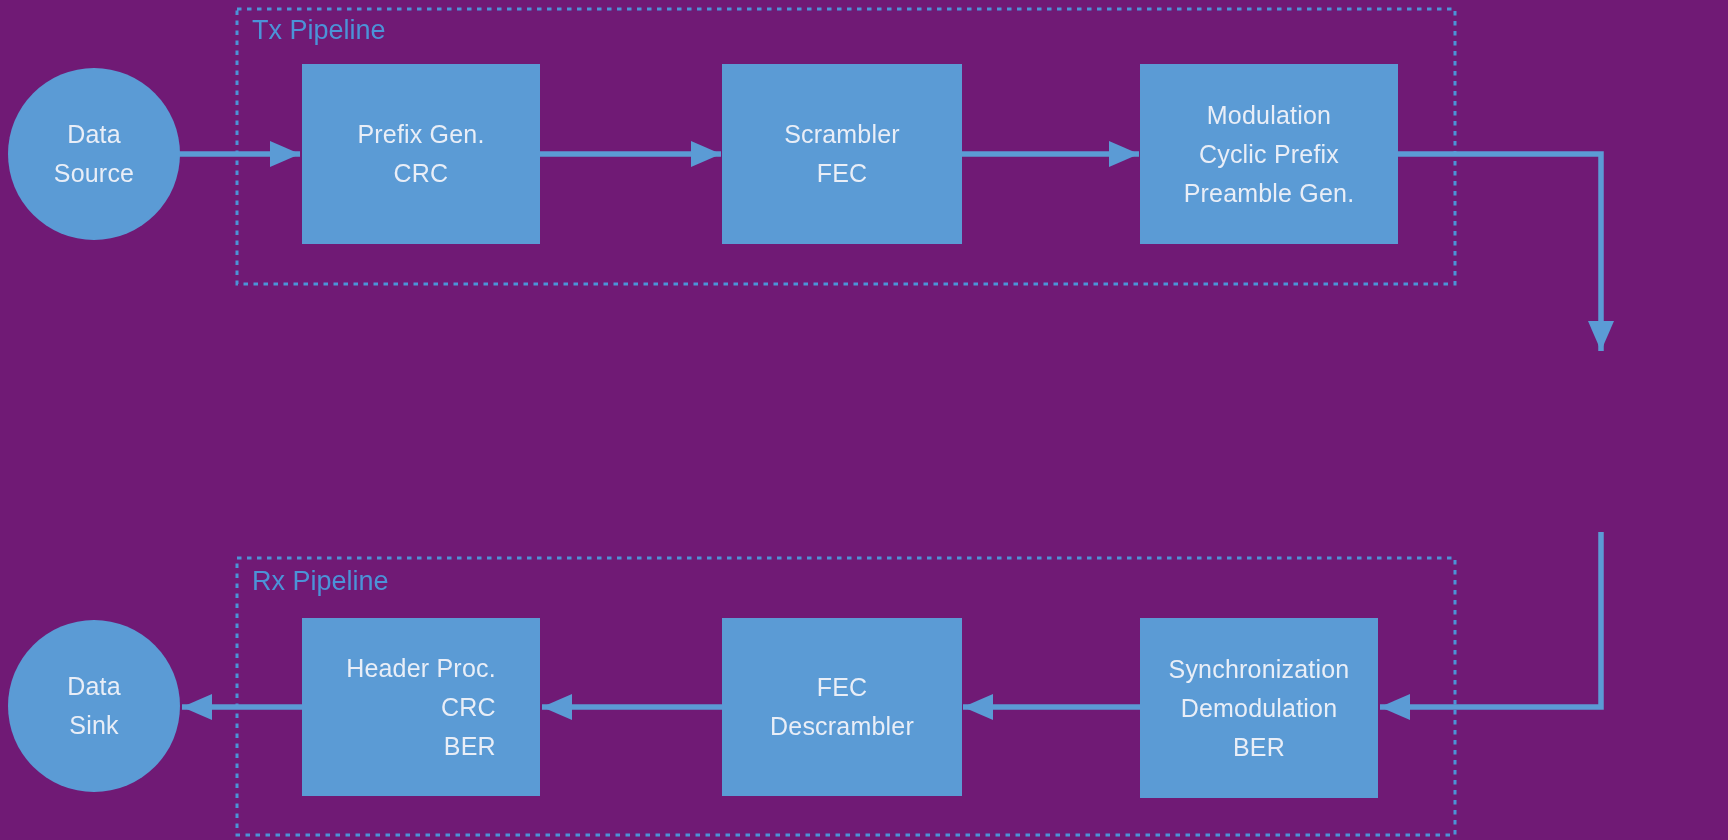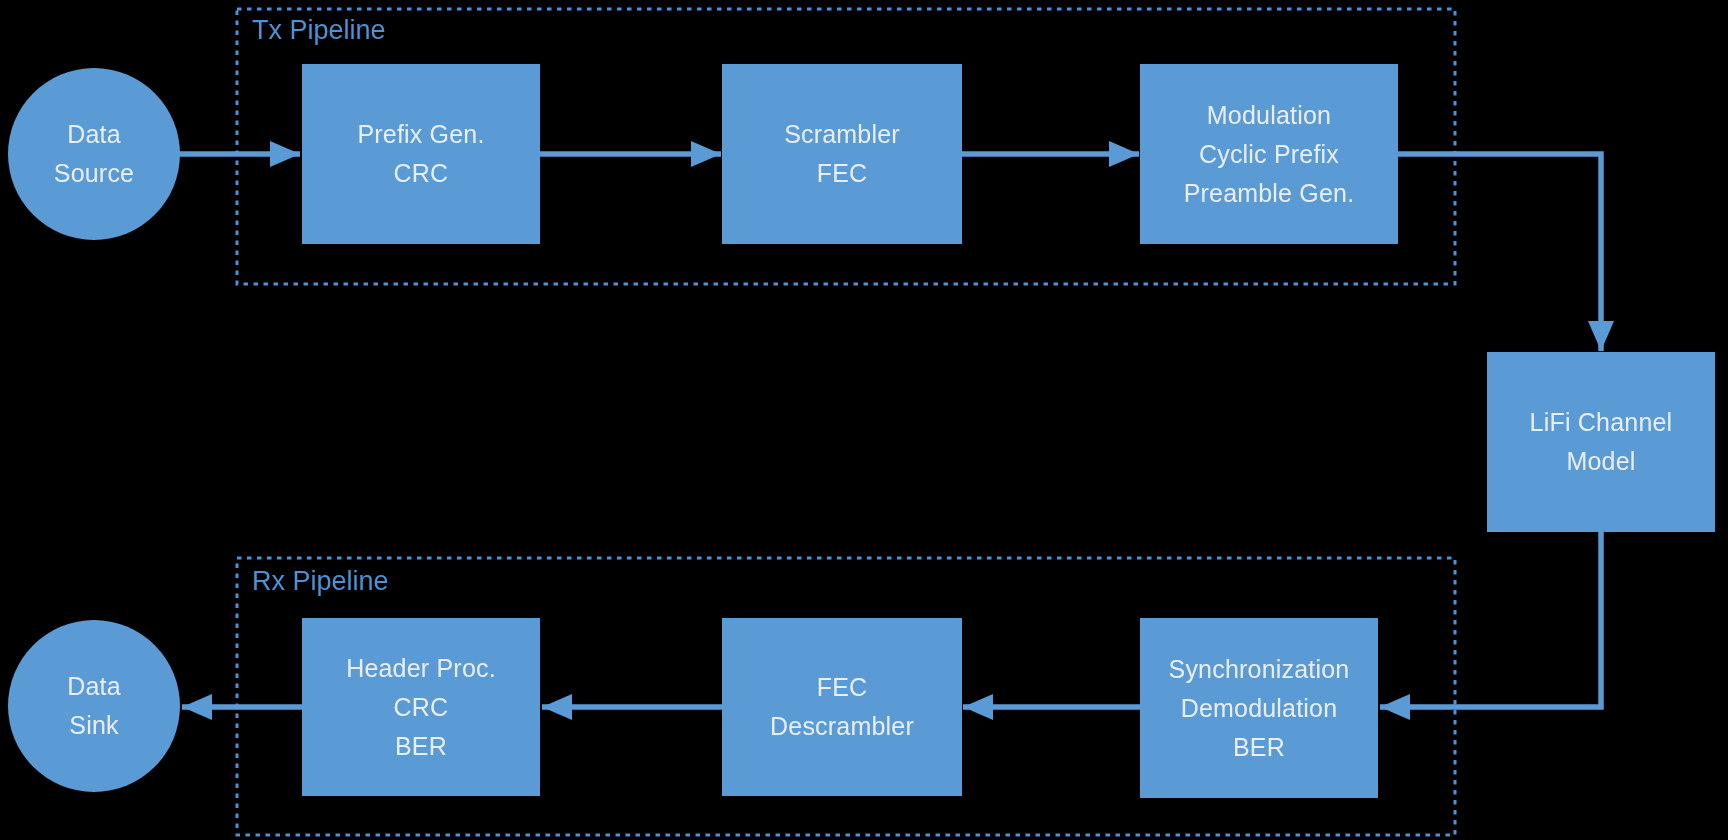--- a/index.html
+++ b/index.html
@@ -4,21 +4,21 @@
 <style>
   html, body {
     margin: 0;
     padding: 0;
     background: #ffffff;
   }
   .stage {
     position: relative;
     width: 1728px;
     height: 840px;
-    background: #000000;
+    background: #701a75;
     font-family: "Liberation Sans", sans-serif;
     overflow: hidden;
   }
   .wires {
     position: absolute;
     left: 0;
     top: 0;
     width: 1728px;
     height: 840px;
   }
@@ -80,30 +80,28 @@
   <div class="node" style="left:302px; top:64px; width:238px; height:180px;">Prefix Gen.
 CRC</div>
 
   <div class="node" style="left:722px; top:64px; width:240px; height:180px;">Scrambler
 FEC</div>
 
   <div class="node" style="left:1140px; top:64px; width:258px; height:180px;">Modulation
 Cyclic Prefix
 Preamble Gen.</div>
 
-  <div class="node" style="left:1487px; top:352px; width:228px; height:180px;">LiFi Channel
-Model</div>
 
   <div class="node" style="left:1140px; top:618px; width:238px; height:180px;">Synchronization
 Demodulation
 BER</div>
 
   <div class="node" style="left:722px; top:618px; width:240px; height:178px;">FEC
 Descrambler</div>
 
-  <div class="node" style="left:302px; top:618px; width:238px; height:178px;">Header Proc.
+  <div class="node" style="left:302px; top:618px; width:238px; height:178px;text-align:right;">Header Proc.
 CRC
 BER</div>
 
   <div class="node circle" style="left:8px; top:620px; width:172px; height:172px;">Data
 Sink</div>
 
 </div>
 
 </body></html>

